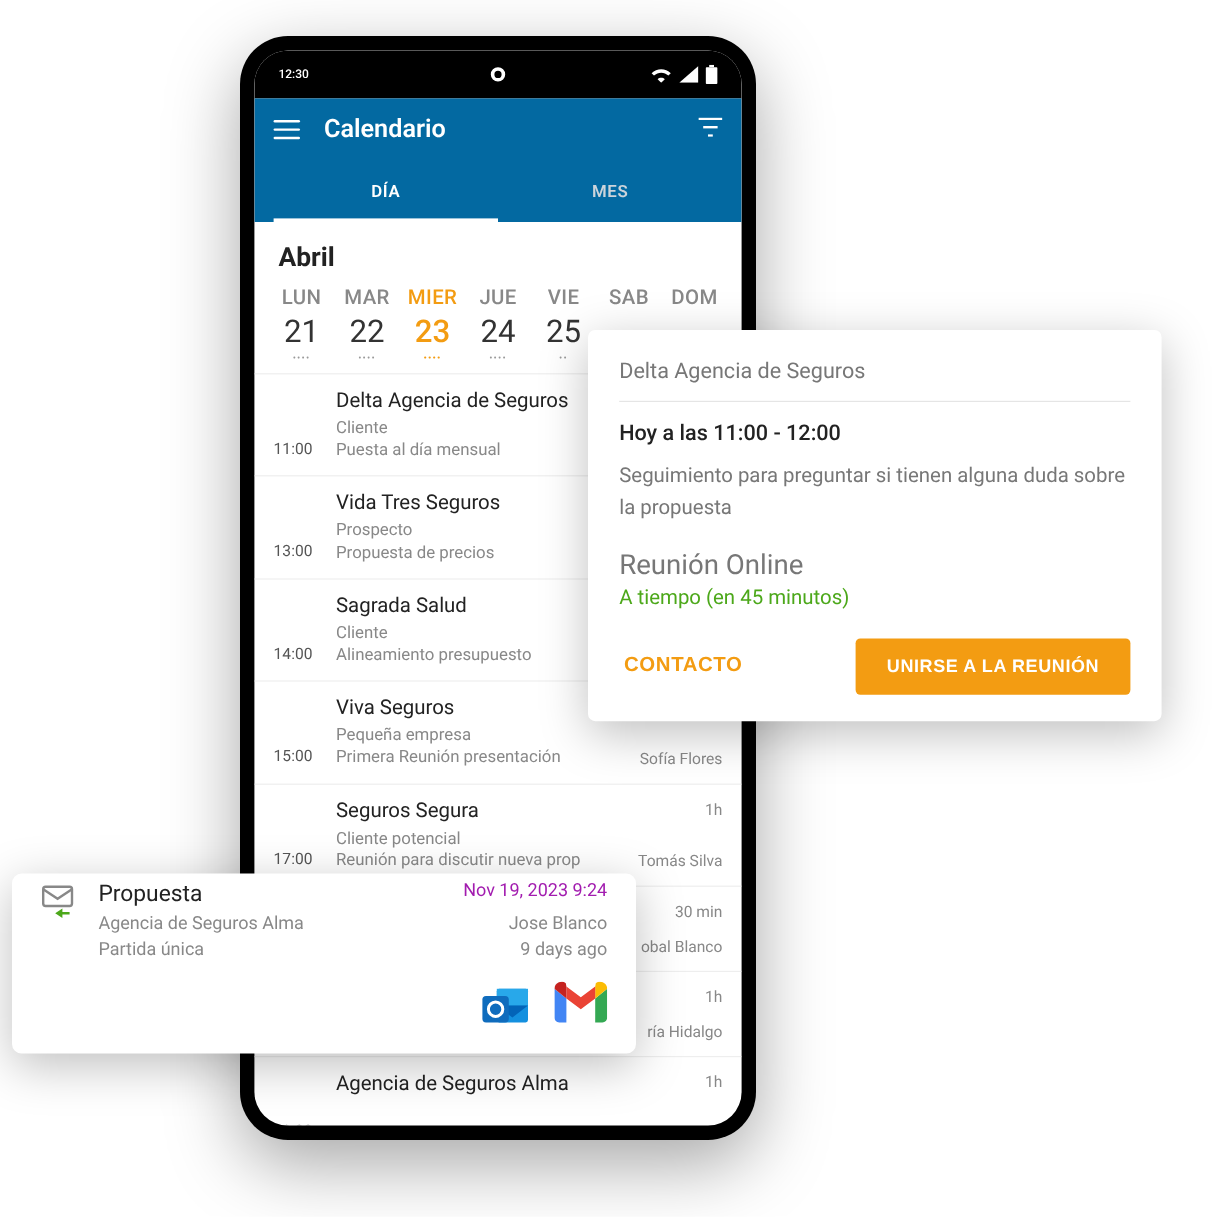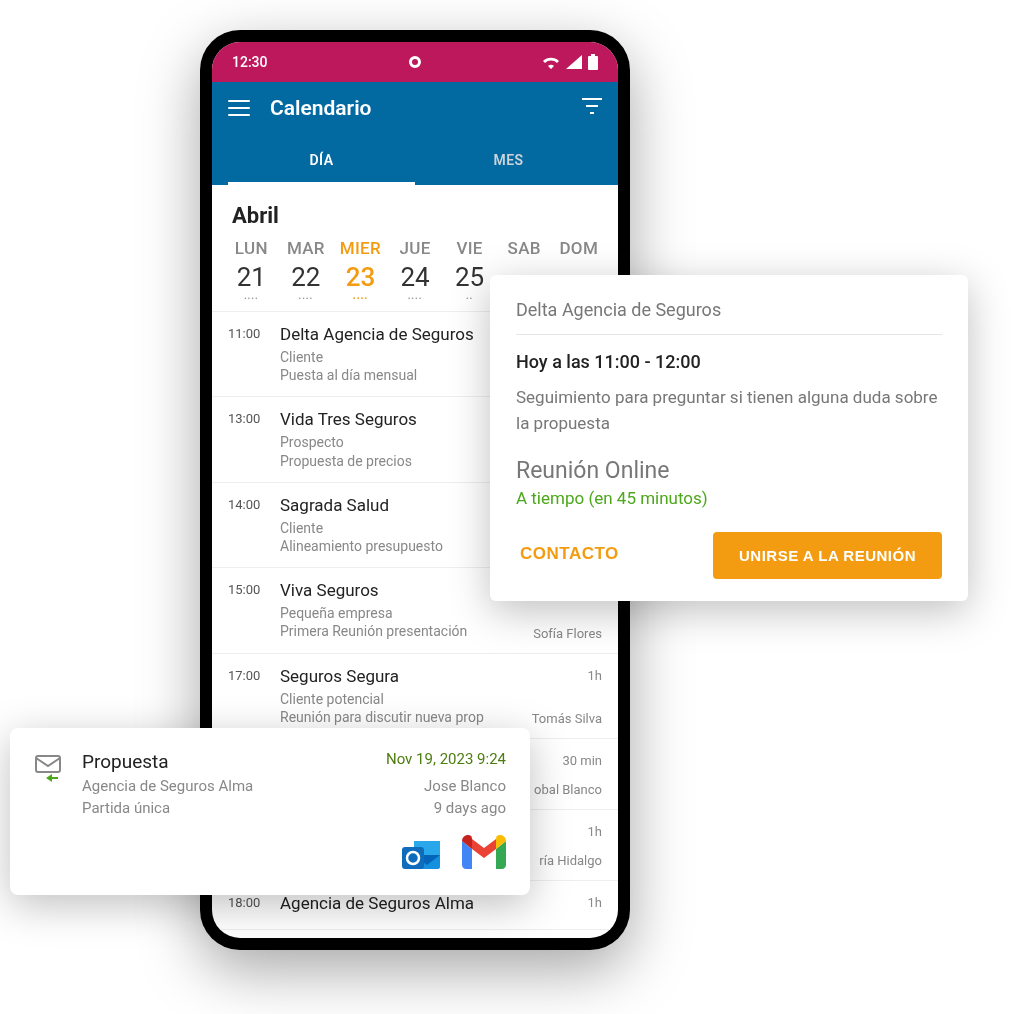--- a/index.html
+++ b/index.html
@@ -22,27 +22,27 @@
     height: 100%;
     background: #fff;
     border-radius: 28px;
     overflow: hidden;
     position: relative;
   }
 
   
   .status-bar {
     height: 40px;
-    background: #be185d;
+    background: #000000;
     color: #fff;
     display: flex;
     align-items: center;
     justify-content: space-between;
     padding: 0 20px;
-    font-size: 14px;
+    font-size: 10px;
     font-weight: 500;
   }
   .status-left { }
   .status-center {
     position: absolute;
     left: 50%;
     transform: translateX(-50%);
     width: 12px; height: 12px;
     border: 3px solid #fff;
     border-radius: 50%;
@@ -116,20 +116,21 @@
     border-bottom: 1px solid #eee;
     gap: 14px;
     cursor: pointer;
   }
   .event-time {
     font-size: 13px;
     color: #555;
     width: 38px;
     flex-shrink: 0;
     padding-top: 2px;
+    margin-top: 41px;
   }
   .event-body { flex: 1; min-width: 0; }
   .event-title { font-size: 17px; color: #222; font-weight: 400; margin-bottom: 4px; }
   .event-sub { font-size: 14px; color: #888; line-height: 1.3; white-space: nowrap; overflow: hidden; text-overflow: ellipsis; }
   .event-right {
     text-align: right;
     font-size: 13px;
     color: #888;
     flex-shrink: 0;
     display: flex;
@@ -184,32 +185,32 @@
 
   
   .email-card {
     position: absolute;
     left: 10px;
     top: 728px;
     width: 520px;
     background: #fff;
     border-radius: 8px;
     box-shadow: 0 10px 40px rgba(0,0,0,0.25);
-    padding: 22px 24px 16px;
+    padding: 5px 24px 16px;
   }
   .email-top { display: flex; gap: 16px; }
   .email-icon {
     width: 32px;
     flex-shrink: 0;
     padding-top: 4px;
   }
   .email-content { flex: 1; }
   .email-row1 { display: flex; justify-content: space-between; margin-bottom: 4px; }
   .email-subject { font-size: 19px; color: #222; }
-  .email-date { font-size: 15px; color: #4d7c0f; }
+  .email-date { font-size: 15px; color: #a21caf; }
   .email-row2 { display: flex; justify-content: space-between; margin-bottom: 4px; }
   .email-company, .email-sender { font-size: 15px; color: #888; }
   .email-row3 { display: flex; justify-content: space-between; }
   .email-snippet, .email-age { font-size: 15px; color: #888; }
   .email-apps { display: flex; justify-content: flex-end; gap: 18px; margin-top: 18px; align-items: center; }
   .outlook-icon, .gmail-icon { width: 44px; height: 44px; cursor: pointer; }
 
 </style>
 </head>
 <body>

